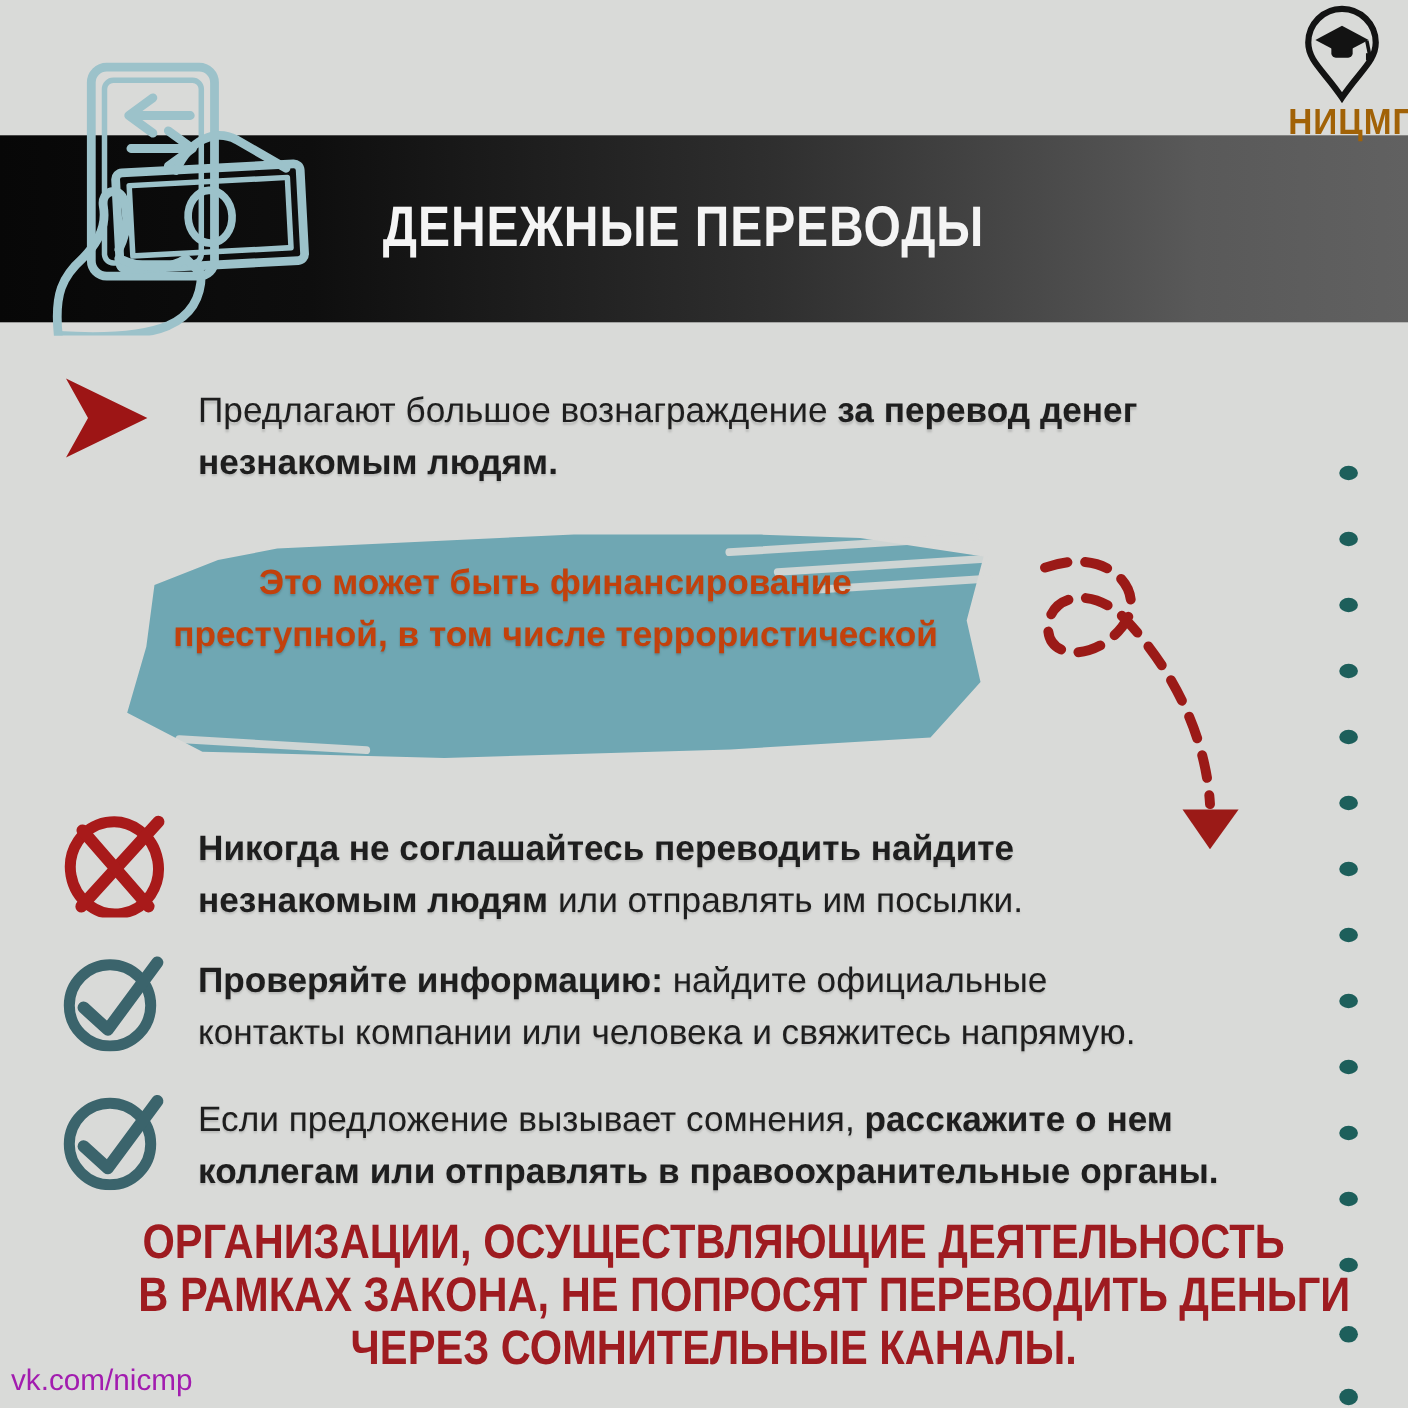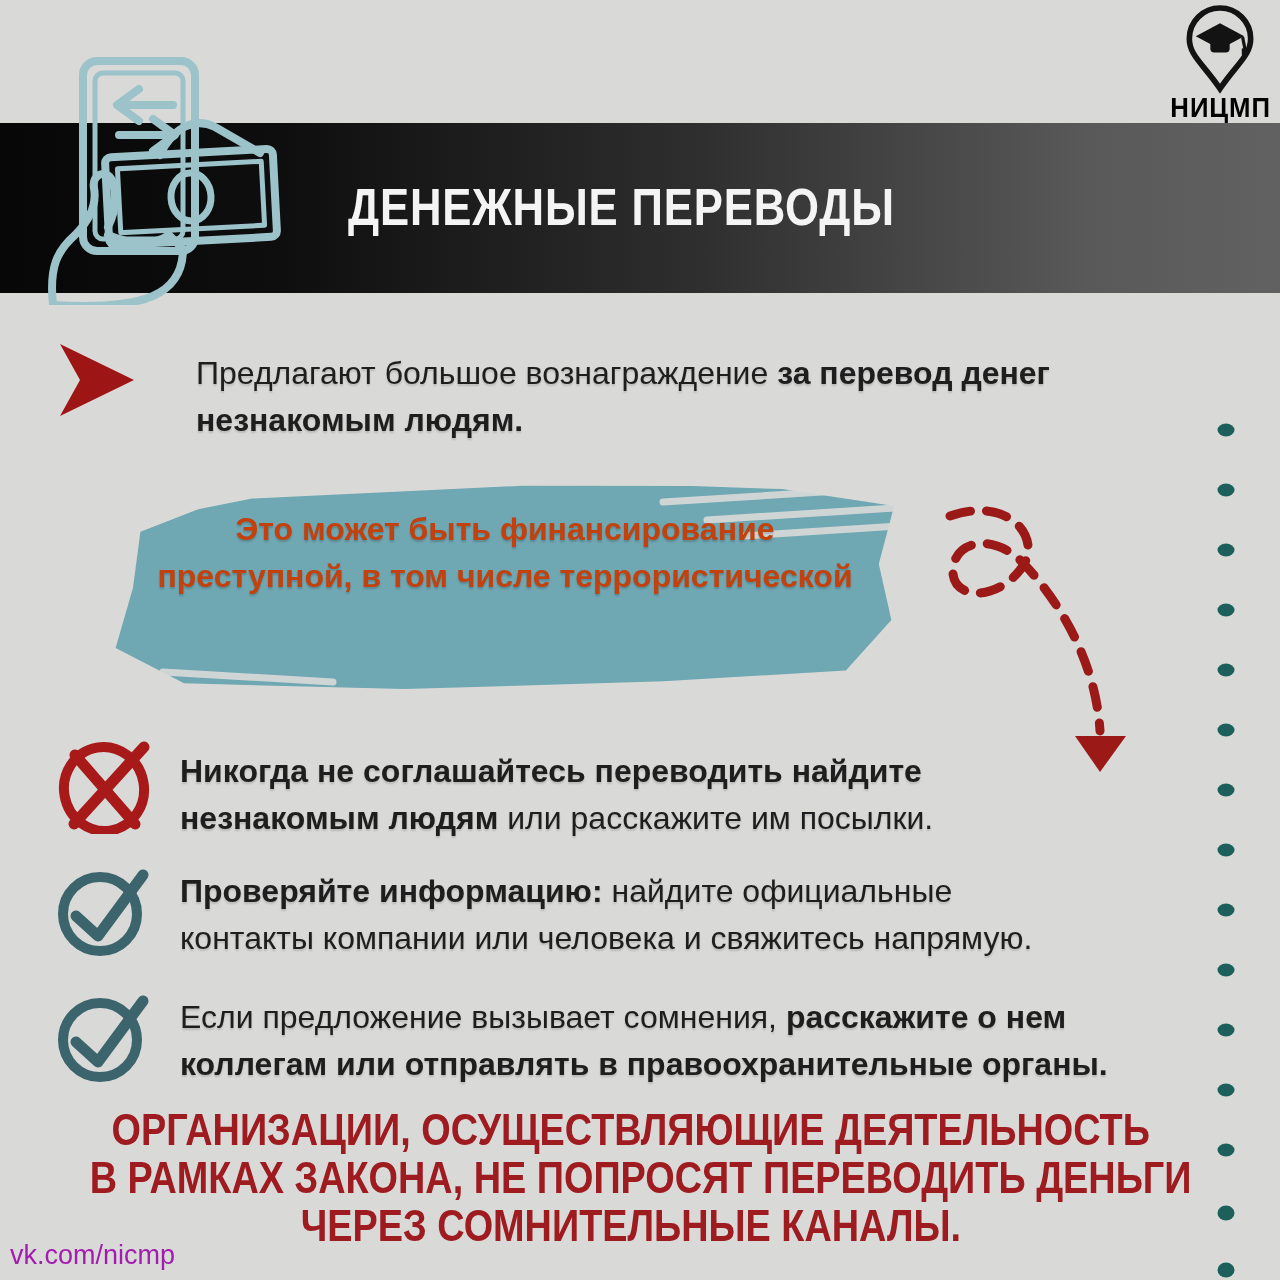--- a/index.html
+++ b/index.html
@@ -18,52 +18,52 @@
     position:absolute; left:348px; top:176px; height:62px; line-height:62px;
     font-size:52px; font-weight:700; color:#f4f4f4; letter-spacing:1px;
     white-space:nowrap;
     text-decoration:underline;
   }
   .title-inner { display:inline-block; transform:scaleX(0.84); transform-origin:left center; }
   
   .logo-icon { position:absolute; left:1178px; top:4px; }
   .logo-label {
     position:absolute; left:1166px; top:92px; width:110px; text-align:center;
-    font-size:28px; font-weight:700; color:#000000; letter-spacing:1px;
+    font-size:33px; font-weight:700; color:#a16207; letter-spacing:1px;
   }
   .logo-label-inner { display:inline-block; transform:scaleX(0.92); transform-origin:center; }
   
   .money-icon { position:absolute; left:35px; top:55px; z-index:3; }
   .dash-arrow { position:absolute; left:930px; top:488px; }
   .dots-col  { position:absolute; left:1210px; top:420px; }
   
   .t-line { white-space:nowrap; line-height:47px; font-size:32px; color:#1e1e1e;
             text-shadow:0 2px 2px rgba(0,0,0,0.15); }
   .t-line b { font-weight:700; }
-  .intro-text  { position:absolute; left:196px; top:350px; }
+  .intro-text  { position:absolute; left:180px; top:350px; }
   .intro-marker{ position:absolute; left:58px;  top:342px; }
   .w-row-icon  { position:absolute; }
   .w1-icon { left:58px; top:736px; }
   .w2-icon { left:56px; top:860px; }
   .w3-icon { left:56px; top:986px; }
   .w1-text { position:absolute; left:180px; top:748px; }
   .w2-text { position:absolute; left:180px; top:868px; }
   .w3-text { position:absolute; left:180px; top:994px; }
   
   .brush { position:absolute; left:103px; top:476px; width:804px; height:218px; }
   .brush svg { position:absolute; left:0; top:0; }
   .brush-text {
     position:absolute; left:0; top:30px; width:804px; text-align:center;
     font-size:32px; font-weight:700; color:#c2410c; line-height:47px;
     text-shadow:0 2px 2px rgba(0,0,0,0.18);
   }
   
   .footer-warning {
     position:absolute; left:0; top:1106px; width:1262px; text-align:center;
-    color:#9e1b20; font-weight:700; font-size:44px; line-height:48px;
+    color:#9e1b20; font-weight:700; font-size:44px; line-height:48px;padding-left:36px;
   }
   .fw-line { white-space:nowrap; }
   .fw-inner { display:inline-block; transform:scaleX(0.86); transform-origin:center; }
   
   .vk-link {
     position:absolute; left:10px; top:1240px; font-size:27px; color:#a21caf;
   }
 </style>
 </head>
 <body>
@@ -130,21 +130,21 @@
     <polygon points="145,248 196,248 170,284" fill="#9b1a17"></polygon>
   </svg>
 
   <svg class="w-row-icon w1-icon" width="98" height="98" viewBox="0 0 98 98">
     <ellipse cx="46" cy="53" rx="40" ry="42" fill="none" stroke="#a81a1a" stroke-width="10" transform="rotate(-10 46 53)"></ellipse>
     <path d="M16,88 L86,11" stroke="#a81a1a" stroke-width="11" stroke-linecap="round"></path>
     <path d="M17,19 L77,88" stroke="#a81a1a" stroke-width="11" stroke-linecap="round"></path>
   </svg>
   <div class="w1-text">
     <div class="t-line"><b>Никогда не соглашайтесь переводить найдите</b></div>
-    <div class="t-line"><b>незнакомым людям</b><span> или расскажите им посылки.</span></div>
+    <div class="t-line"><b>незнакомым людям</b><span> или отправлять им посылки.</span></div>
   </div>
 
   <svg class="w-row-icon w2-icon" width="96" height="96" viewBox="0 0 96 96">
     <circle cx="44" cy="54" r="37" fill="none" stroke="#3b646c" stroke-width="10"></circle>
     <path d="M20,56 L42,76 L87,15" fill="none" stroke="#3b646c" stroke-width="11" stroke-linecap="round" stroke-linejoin="round"></path>
   </svg>
   <div class="w2-text">
     <div class="t-line"><b>Проверяйте информацию:</b><span> найдите официальные</span></div>
     <div class="t-line"><span>контакты компании или человека и свяжитесь напрямую.</span></div>
   </div>

